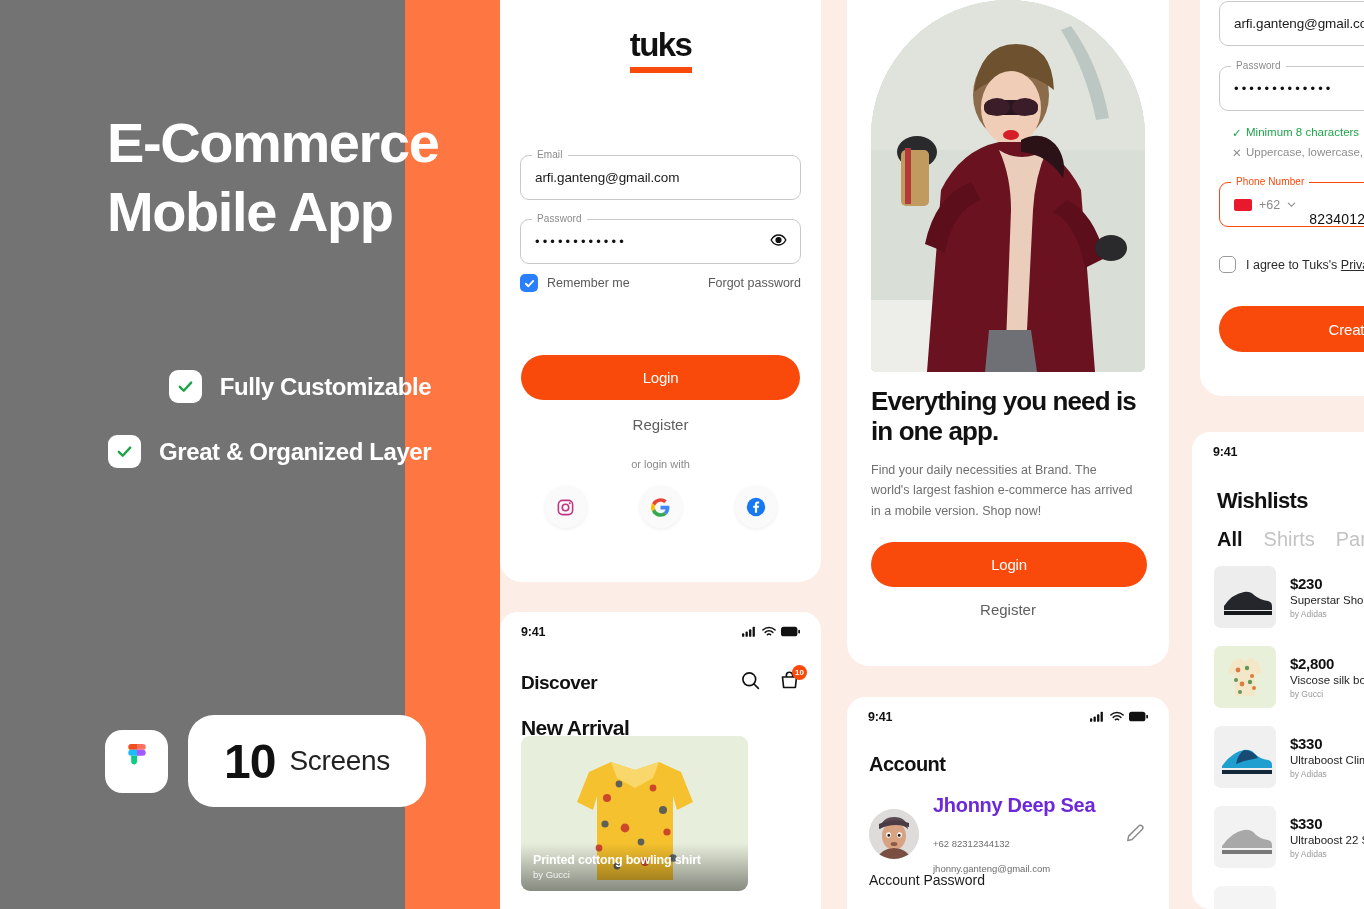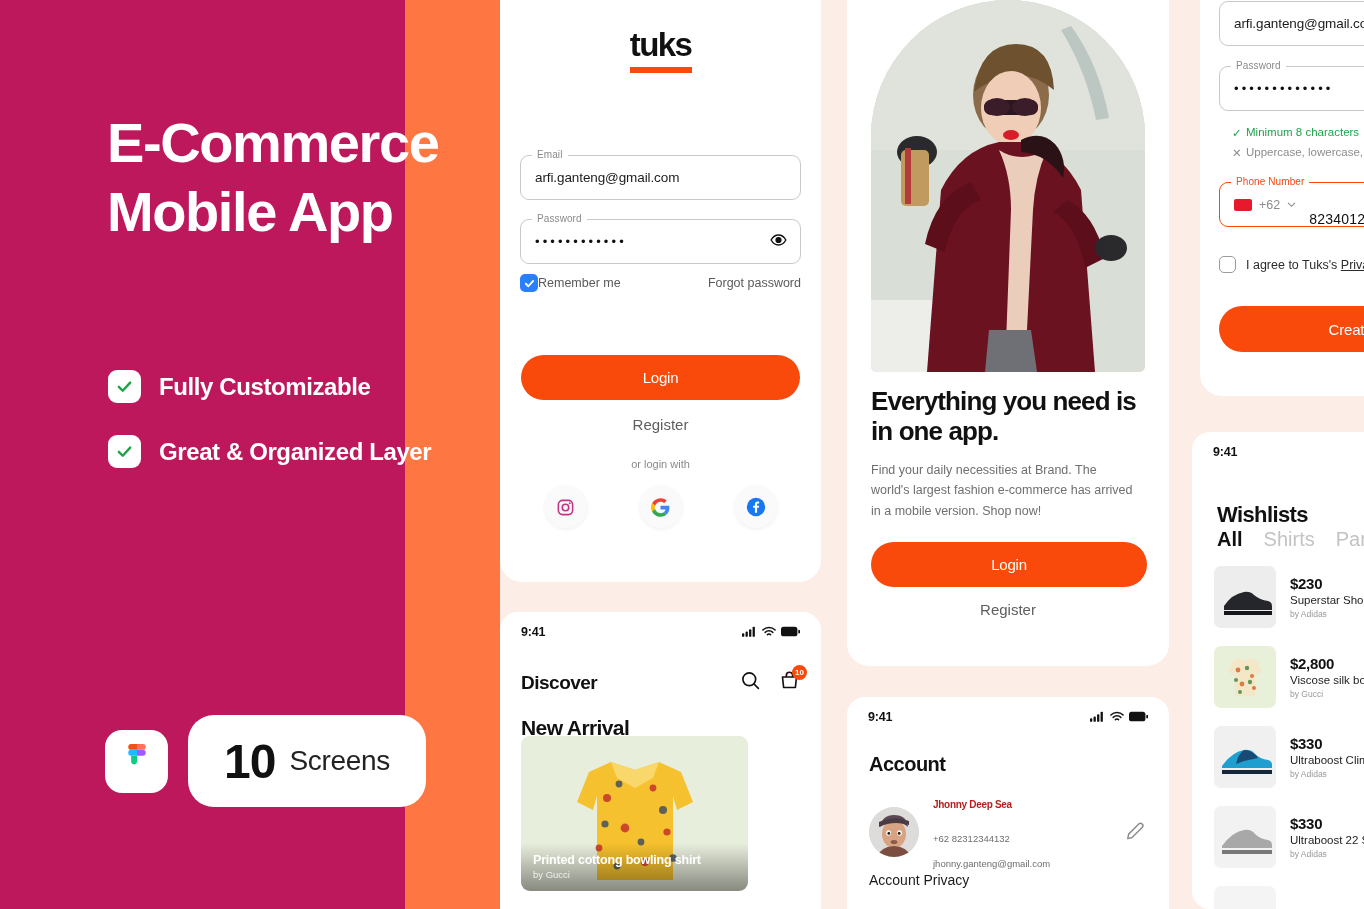--- a/index.html
+++ b/index.html
@@ -7,34 +7,34 @@
     width: 1364px; height: 909px;
     overflow: hidden;
     font-family: "Liberation Sans", sans-serif;
     background: #FCEDE6;
   }
   .stage { position: relative; width: 1364px; height: 909px; overflow: hidden; }
 
   
   .hero {
     position: absolute; left: 0; top: 0; width: 500px; height: 909px;
-    background: #be185d;
+    background: #737373;
   }
   .hero-band {
     position: absolute; left: 405px; top: 0; width: 95px; height: 909px;
     background: #FE7743;
   }
   .hero-inner { position: absolute; left: 0; top: 0; width: 500px; height: 909px; }
   .hero-title {
     position: absolute; left: 107px; top: 108px; width: 400px;
     color: #fff; font-size: 56px; font-weight: 700; line-height: 1.24;
     letter-spacing: -1.4px;
   }
   .features { position: absolute; left: 108px; top: 370px; }
-  .feature-row { display: flex; align-items: center; margin-bottom: 32px; }
+  .feature-row { display: flex; align-items: center; margin-bottom: 32px; justify-content: flex-end; }
   .feature-check {
     width: 33px; height: 33px; border-radius: 9px; background: #fff;
     display: flex; align-items: center; justify-content: center; flex: 0 0 auto;
   }
   .feature-check svg { display: block; }
   .feature-label {
     margin-left: 18px; color: #fff; font-size: 24px; font-weight: 700;
     letter-spacing: -0.4px; white-space: nowrap;
   }
   .badge-row { position: absolute; left: 105px; top: 715px; display: flex; align-items: center; }
@@ -75,21 +75,21 @@
 
   .remember-row {
     position: absolute; left: 20px; top: 286px; width: 281px;
     display: flex; align-items: center; justify-content: space-between;
   }
   .cb-left { display: flex; align-items: center; }
   .cb-blue {
     width: 18px; height: 18px; border-radius: 5px; background: #2A7FFF;
     display: flex; align-items: center; justify-content: center;
   }
-  .cb-label { margin-left: 0; font-size: 12.5px; color: #5a5a5a; }
+  .cb-label { margin-left: 9px; font-size: 12.5px; color: #5a5a5a; }
   .forgot { font-size: 12.5px; color: #5a5a5a; }
 
   .btn-primary {
     background: #F9490B; border-radius: 30px; height: 45px; color: #fff;
     display: flex; align-items: center; justify-content: center;
     font-size: 15px; letter-spacing: -0.2px;
   }
   .login-btn { position: absolute; left: 21px; top: 367px; width: 279px; }
   .login-register {
     position: absolute; left: 0; top: 428px; width: 321px; text-align: center;
@@ -186,28 +186,28 @@
   }
   .prod-name { font-size: 12.5px; font-weight: 700; color: #fff; letter-spacing: -0.2px; white-space: nowrap; }
   .prod-brand { font-size: 9.5px; color: rgba(255,255,255,0.82); margin-top: 2px; }
 
   
   .account-card { left: 847px; top: 697px; width: 322px; height: 240px; border-radius: 18px 18px 0 0; }
   .acct-title { position: absolute; left: 22px; top: 56px; font-size: 20px; font-weight: 700; color: #111; letter-spacing: -0.5px; }
   .acct-user { position: absolute; left: 22px; top: 97px; width: 278px; display: flex; align-items: center; }
   .avatar { width: 50px; height: 50px; border-radius: 50%; background: #DEDCDA; overflow: hidden; flex: 0 0 auto; position: relative; }
   .acct-meta { margin-left: 14px; flex: 1; }
-  .acct-name { font-size: 10px; font-weight: 700; color: #b91c1c; letter-spacing: -0.3px; margin-top: 12px; }
+  .acct-name { font-size: 20px; font-weight: 700; color: #6d28d9; letter-spacing: -0.3px; margin-top: 12px; }
   .acct-phone { font-size: 9.5px; color: #6d6d6d; margin-top: 21px; }
   .acct-mail { font-size: 9.5px; color: #6d6d6d; margin-top: 14px; }
   .acct-settings { position: absolute; left: 22px; top: 175px; font-size: 14px; color: #1b1b1b; }
 
   
   .wish-card { left: 1192px; top: 432px; width: 300px; height: 477px; border-radius: 18px; }
-  .wish-title { position: absolute; left: 25px; top: 70px; font-size: 22px; font-weight: 700; color: #111; letter-spacing: -0.6px; }
+  .wish-title { position: absolute; left: 25px; top: 56px; font-size: 22px; font-weight: 700; color: #111; letter-spacing: -0.6px; }
   .wish-tabs { position: absolute; left: 25px; top: 96px; display: flex; gap: 21px; }
   .wish-tab { font-size: 20px; color: #c3c3c3; white-space: nowrap; }
   .wish-tab.active { color: #111; font-weight: 700; }
   .wish-list { position: absolute; left: 22px; top: 125px; width: 280px; }
   .wish-item { display: flex; align-items: center; height: 80px; }
   .wish-thumb { width: 62px; height: 62px; border-radius: 7px; flex: 0 0 auto; overflow: hidden; position: relative; }
   .wish-info { margin-left: 14px; }
   .wish-price { font-size: 15px; font-weight: 700; color: #111; letter-spacing: -0.3px; }
   .wish-name { font-size: 11.5px; color: #1d1d1d; margin-top: 2px; white-space: nowrap; }
   .wish-brand { font-size: 8.5px; color: #9a9a9a; margin-top: 3px; }
@@ -545,21 +545,21 @@
         <div class="acct-phone">+62 82312344132</div>
         <div class="acct-mail">jhonny.ganteng@gmail.com</div>
       </span>
       <span>
         <svg width="22" height="22" viewBox="0 0 24 24" fill="none" stroke="#8c8c8c" stroke-width="1.6" stroke-linecap="round" stroke-linejoin="round">
           <path d="M4 16.5 L15 5.5 a2.6 2.6 0 0 1 3.7 3.7 L7.7 20.2 L3 21.4z"></path>
         </svg>
       </span>
     </div>
 
-    <div class="acct-settings">Account Privacy</div>
+    <div class="acct-settings">Account Password</div>
   </div>
 
   <div class="card wish-card">
     <div class="statusbar">
       <span class="clock">9:41</span>
     </div>
     <div class="wish-title">Wishlists</div>
 
     <div class="wish-tabs">
       <span class="wish-tab active">All</span>

